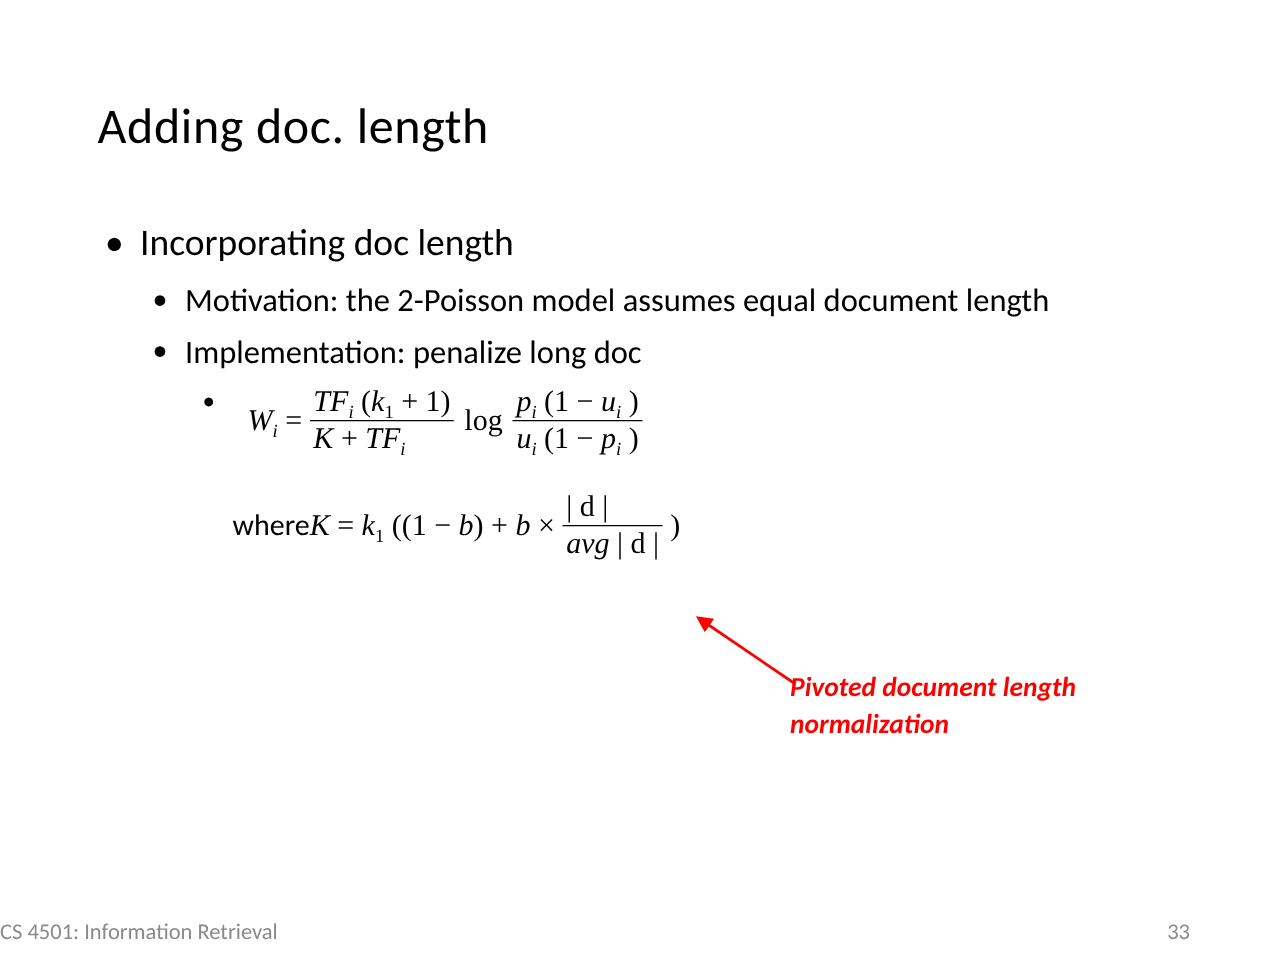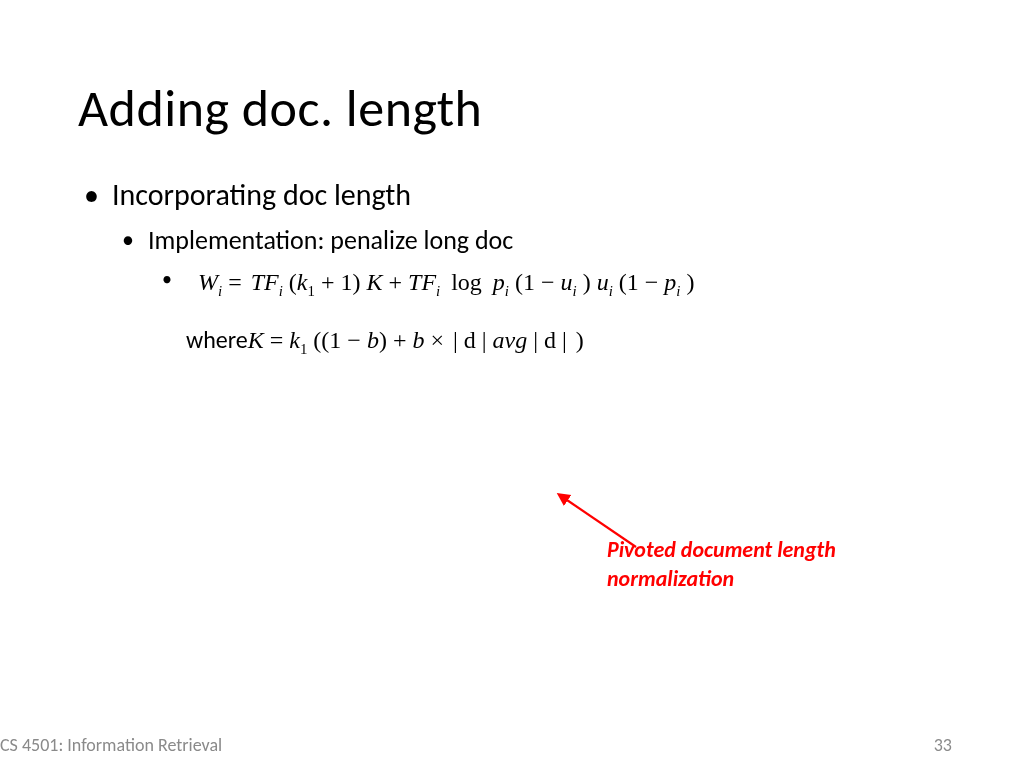--- a/index.html
+++ b/index.html
@@ -16,21 +16,21 @@
   .slide {
     position: relative;
     width: 1024px;
     height: 768px;
     box-sizing: border-box;
   }
   .title {
     position: absolute;
     left: 78px;
     top: 76px;
-    font-size: 52px;
+    font-size: 40px;
     font-weight: 400;
     letter-spacing: 0.5px;
   }
   .body {
     position: absolute;
     left: 78px;
     top: 176px;
     width: 860px;
     font-size: 30px;
     line-height: 1.25;
@@ -79,21 +79,22 @@
     vertical-align: top;
     font-family: "Cambria Math", "Times New Roman", serif;
   }
   .eq-row {
     display: flex;
     align-items: center;
     gap: 6px;
   }
   .frac {
     display: inline-flex;
-    align-items: flex-end;
+    flex-direction: column;
+    align-items: flex-start;
     vertical-align: middle;
     line-height: 1.1;
   }
   .frac .num, .frac .den {
     padding: 0 3px;
     white-space: nowrap;
   }
   .frac .bar {
     width: 100%;
     border-top: 1.2px solid #000;
@@ -108,21 +109,21 @@
     margin-top: 28px;
     display: flex;
     align-items: center;
   }
   .where-label {
     font-family: Calibri, sans-serif;
     font-size: 24px;
   }
   .annotation {
     position: absolute;
-    left: 607px;
+    left: 632px;
     top: 536px;
     color: #ff0000;
     font-weight: 700;
     font-style: italic;
     font-size: 22px;
     line-height: 1.3;
     width: 300px;
   }
   .arrow-svg {
     position: absolute;
@@ -146,20 +147,21 @@
 </head>
 <body>
 
 <div class="slide">
 
   <div class="title">Adding doc. length</div>
 
   <div class="body">
     <div class="b1">Incorporating doc length</div>
 
+    <div class="b2">Motivation: the 2-Poisson model assumes equal document length</div>
 
     <div class="b2">Implementation: penalize long doc</div>
 
     <div class="b3">
       <span class="eq-block" style="font-size:24px; margin-left:12px;">
         <span class="eq-row">
           <span><span class="ital">W</span><sub><span class="ital">i</span></sub></span>
           <span>=</span>
           <span class="frac">
             <span class="num">

